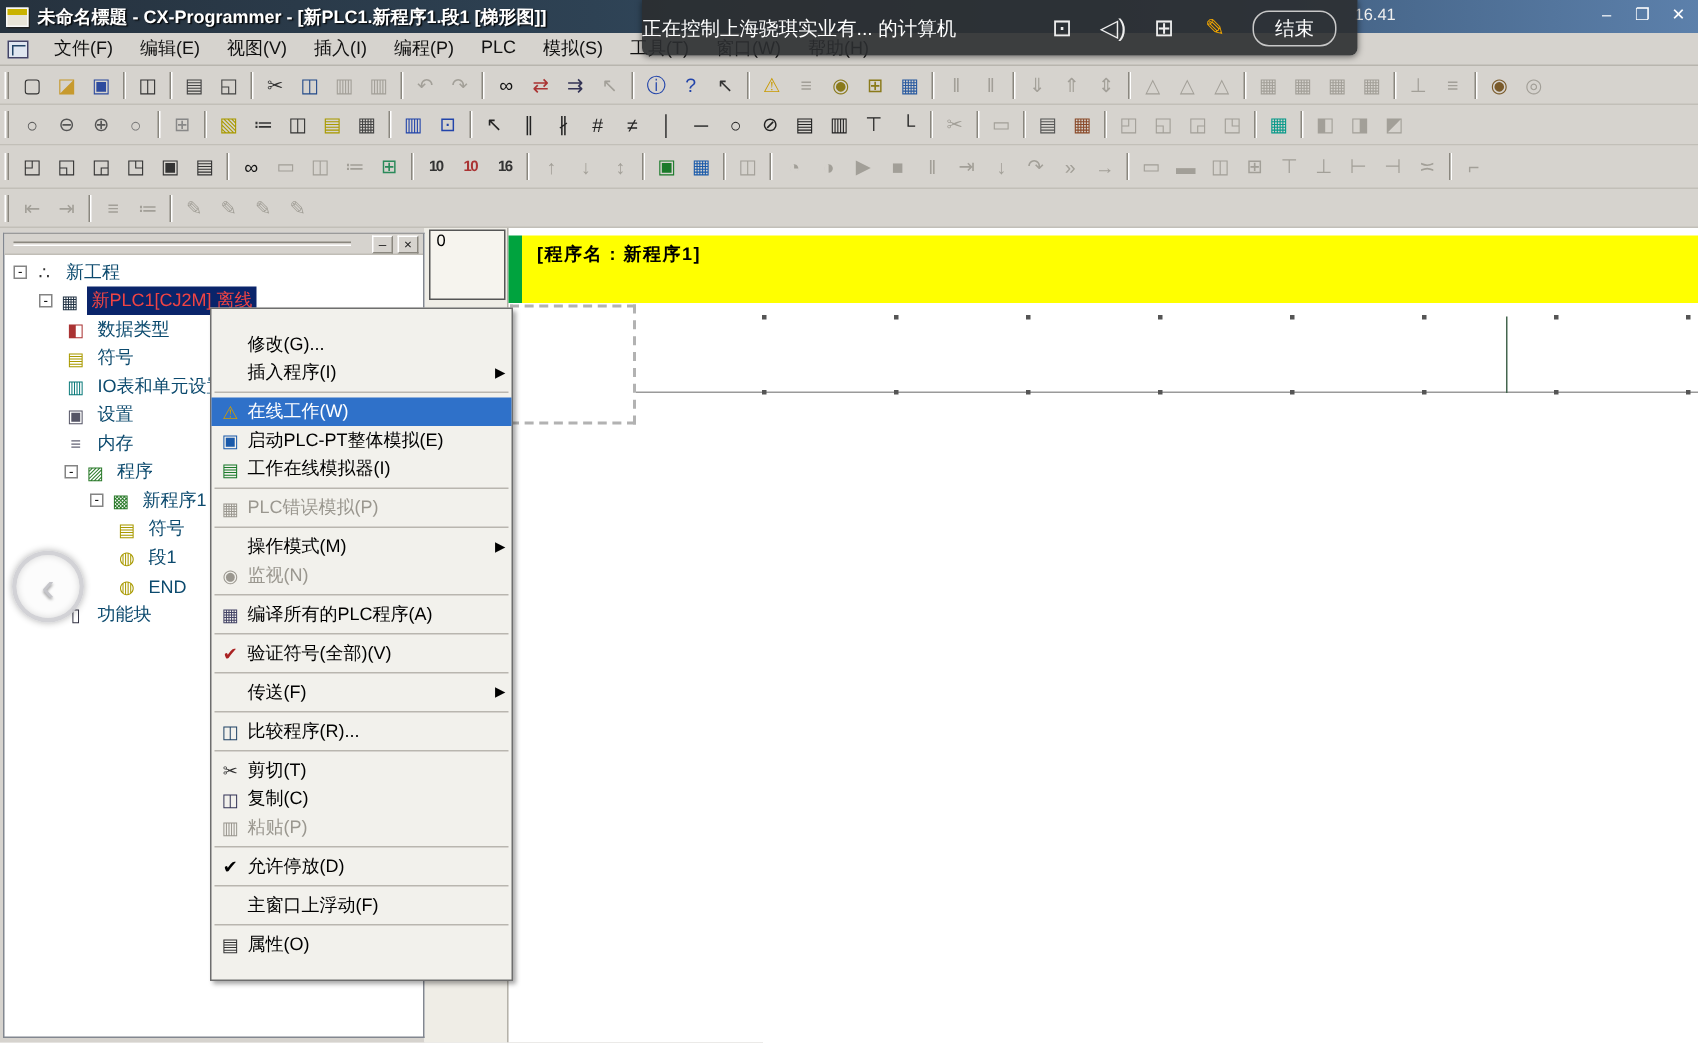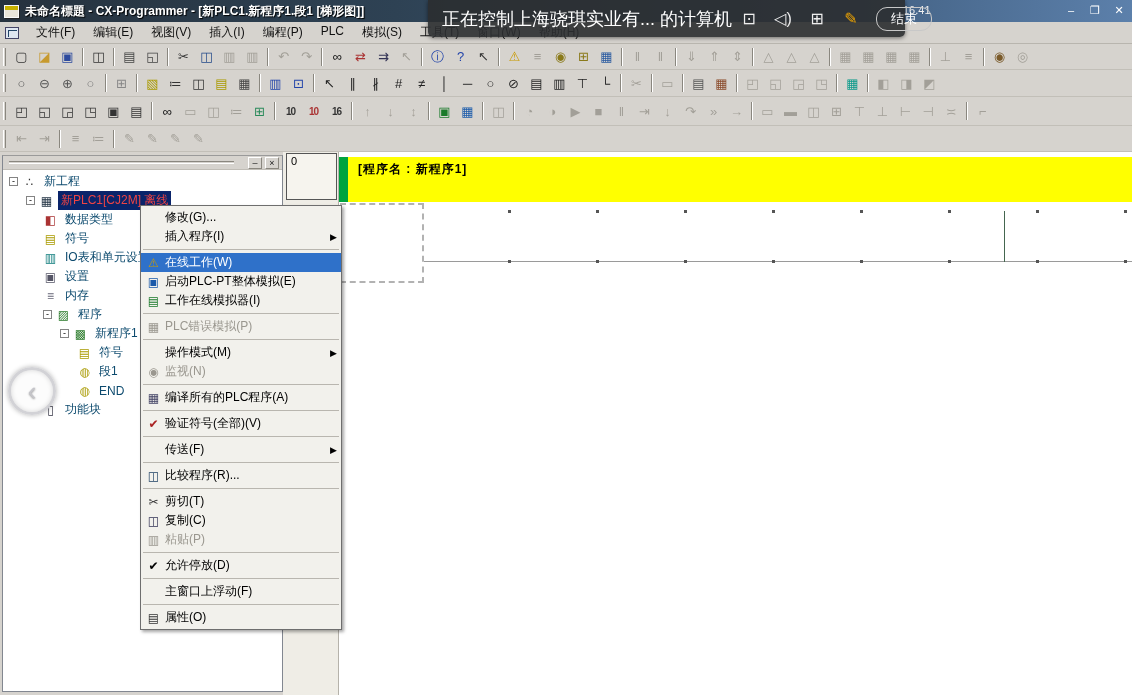--- a/index.html
+++ b/index.html
@@ -66,35 +66,35 @@
   #banner-yellow { flex:1; background:#ffff00; color:#000; font-weight:bold; padding:2px 0 0 10px; }
   #banner-yellow div { line-height:20px; letter-spacing:1px; }
   #sel-cell { position:absolute; left:57px; top:51px; width:84px; height:80px; background:#fff;
     border:2px dashed #b2b2b2; }
   .grid-dot { position:absolute; width:3px; height:3px; background:#555; }
   #h-line { position:absolute; left:141px; top:109px; width:708px; height:1px; background:#9a9a9a; }
   #v-line { position:absolute; left:721px; top:59px; width:1px; height:51px; background:#44664f; }
 
   
   #ctx { position:absolute; left:140px; top:205px; width:202px; background:#f2f1ec;
-    border:1px solid #6e6e6e; box-shadow:2px 2px 3px rgba(0,0,0,.35); z-index:50; padding:2px 0; }
+    border:1px solid #6e6e6e; box-shadow:2px 2px 3px rgba(0,0,0,.35); z-index:50; padding:14px 0; }
   .mi { height:19px; display:flex; align-items:center; padding:0 4px 0 4px; color:#000; position:relative; }
   .mi .mico { width:17px; text-align:center; font-size:12px; flex:none; }
   .mi .mlabel { flex:1; white-space:nowrap; padding-left:3px; }
   .mi .msub { width:10px; font-size:9px; text-align:right; color:#000; }
   .mi.hl { background:#2f71c9; }
   .mi.hl .mlabel, .mi.hl .msub { color:#fff; }
   .mi.dis .mlabel, .mi.dis .mico, .mi.dis .msub { color:#9a978f; }
   .msep { height:1px; background:#b9b6af; margin:3px 2px; }
 
   
   #overlay { position:absolute; left:428px; top:0; width:477px; height:37px;
     background:rgba(43,45,48,0.9); border-radius:0 0 5px 5px; z-index:100;
     display:flex; align-items:center; color:#fff; box-shadow:0 1px 4px rgba(0,0,0,.5); }
-  #overlay-msg { padding-left:14px; font-size:18px; white-space:nowrap; flex:1; }
+  #overlay-msg { font-size:13px; white-space:nowrap; flex:1; }
   .ov-ico { width:34px; text-align:center; font-size:16px; color:#eee; }
   #end-button { margin:0 14px 0 8px; padding:2px 14px; border:1px solid #c8c8c8; border-radius:11px;
     color:#fff; font-size:13px; white-space:nowrap; }
 
   
   #side-circle { position:absolute; left:8px; top:367px; width:48px; height:48px; border-radius:50%;
     border:3px solid rgba(205,205,210,0.9); background:rgba(245,245,245,0.25); z-index:120;
     box-shadow:0 0 5px rgba(0,0,0,.3), inset 0 0 5px rgba(0,0,0,.15);
     display:flex; align-items:center; justify-content:center;
     color:#c5c5ca; font-size:26px; text-shadow:0 1px 2px rgba(0,0,0,.4); }

